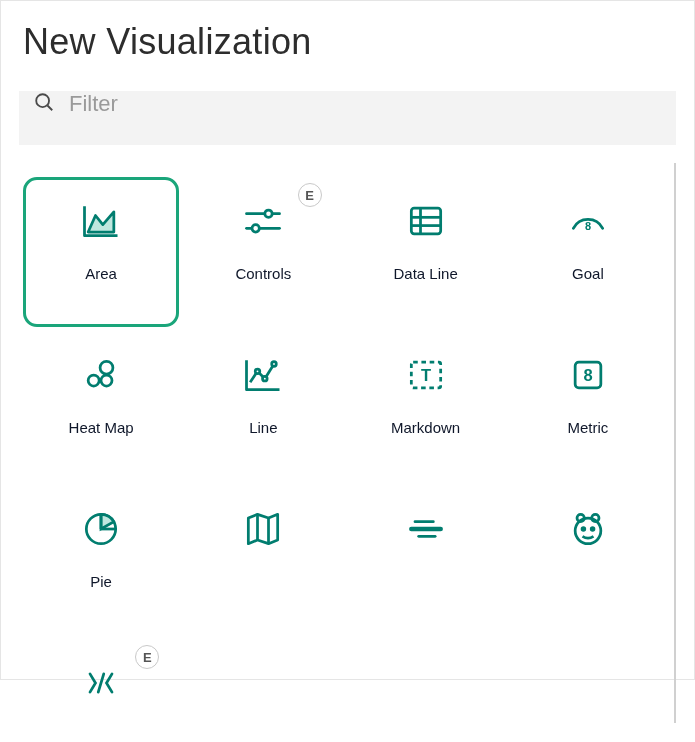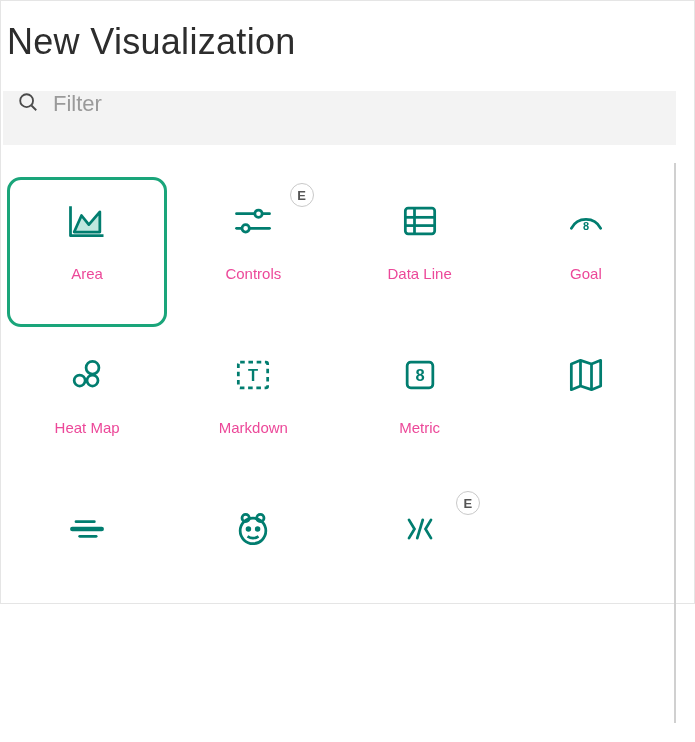--- a/index.html
+++ b/index.html
@@ -1,20 +1,20 @@
 <!DOCTYPE html>
 <html><head>
   <meta charset="utf-8">
   <style>
     * { box-sizing: border-box; margin: 0; padding: 0; }
     html, body { width: 695px; height: 742px; font-family: -apple-system, BlinkMacSystemFont, "Segoe UI", Helvetica, Arial, sans-serif; background: #fff; }
     .panel {
       width: 695px;
-      height: 604px;
-      padding: 12px 18px 0 2px;
+      height: 680px;
+      padding: 12px 18px 0 18px;
       border: 1px solid #e5e5e5;
       position: relative;
     }
     .title {
       font-size: 36px;
       font-weight: 400;
       color: #2d2d2d;
       margin: 8px 0 28px 4px;
       letter-spacing: 0.3px;
     }
@@ -69,21 +69,21 @@
       height: 56px;
       display: flex;
       align-items: center;
       justify-content: center;
       color: #017d6f;
     }
     .tile .ico svg { width: 44px; height: 44px; stroke: #017d6f; }
     .tile .label {
       margin-top: 16px;
       font-size: 15px;
-      color: #ec4899;
+      color: #0f172a;
       text-align: center;
       line-height: 1.25;
     }
     .badge {
       position: absolute;
       top: 6px;
       right: 20px;
       width: 24px;
       height: 24px;
       border-radius: 50%;
@@ -168,20 +168,32 @@
           <svg viewBox="0 0 48 48" fill="none" stroke-width="3">
             <circle cx="16" cy="30" r="6"></circle>
               <circle cx="30" cy="30" r="6"></circle>
               <circle cx="30" cy="16" r="7"></circle>
           </svg>
         </span>
         <span class="label">Heat Map</span>
       </div>
 
 
+      <div class="tile">
+        <span class="ico">
+          <svg viewBox="0 0 48 48" fill="none" stroke-width="3" stroke-linejoin="round">
+            <polyline points="6,8 6,40 42,40"></polyline>
+            <polyline points="10,32 18,20 26,28 36,12"></polyline>
+            <circle cx="18" cy="20" r="2.5" fill="#fff"></circle>
+              <circle cx="26" cy="28" r="2.5" fill="#fff"></circle>
+              <circle cx="36" cy="12" r="2.5" fill="#fff"></circle>
+          </svg>
+        </span>
+        <span class="label">Line</span>
+      </div>
 
       <div class="tile">
         <span class="ico">
           <svg viewBox="0 0 48 48" fill="none" stroke-width="3" stroke-dasharray="5 4">
             <rect x="8" y="10" width="32" height="28" rx="2"></rect>
             <text x="24" y="31" font-size="18" text-anchor="middle" fill="#017d6f" stroke="none" font-weight="600" stroke-dasharray="0">T</text>
           </svg>
         </span>
         <span class="label">Markdown</span>
       </div>
@@ -189,20 +201,31 @@
       <div class="tile">
         <span class="ico">
           <svg viewBox="0 0 48 48" fill="none" stroke-width="3">
             <rect x="10" y="10" width="28" height="28" rx="4"></rect>
             <text x="24" y="31" font-size="18" text-anchor="middle" fill="#017d6f" stroke="none" font-weight="600">8</text>
           </svg>
         </span>
         <span class="label">Metric</span>
       </div>
 
+      <div class="tile">
+        <span class="ico">
+          <svg viewBox="0 0 48 48" fill="none" stroke-width="3">
+            <circle cx="24" cy="24" r="16"></circle>
+            <path d="M24 24 L24 8 A16 16 0 0 1 38 16 Z" fill="#bfe7df"></path>
+            <line x1="24" y1="24" x2="24" y2="8"></line>
+              <line x1="24" y1="24" x2="40" y2="24"></line>
+          </svg>
+        </span>
+        <span class="label">Pie</span>
+      </div>
 
       <div class="tile">
         <span class="ico">
           <svg viewBox="0 0 48 48" fill="none" stroke-width="3" stroke-linejoin="round">
             <path d="M8 12 L18 8 L30 12 L40 8 L40 36 L30 40 L18 36 L8 40 Z"></path>
             <line x1="18" y1="8" x2="18" y2="36"></line>
               <line x1="30" y1="12" x2="30" y2="40"></line>
           </svg>
         </span>
         <span class="label"></span>

